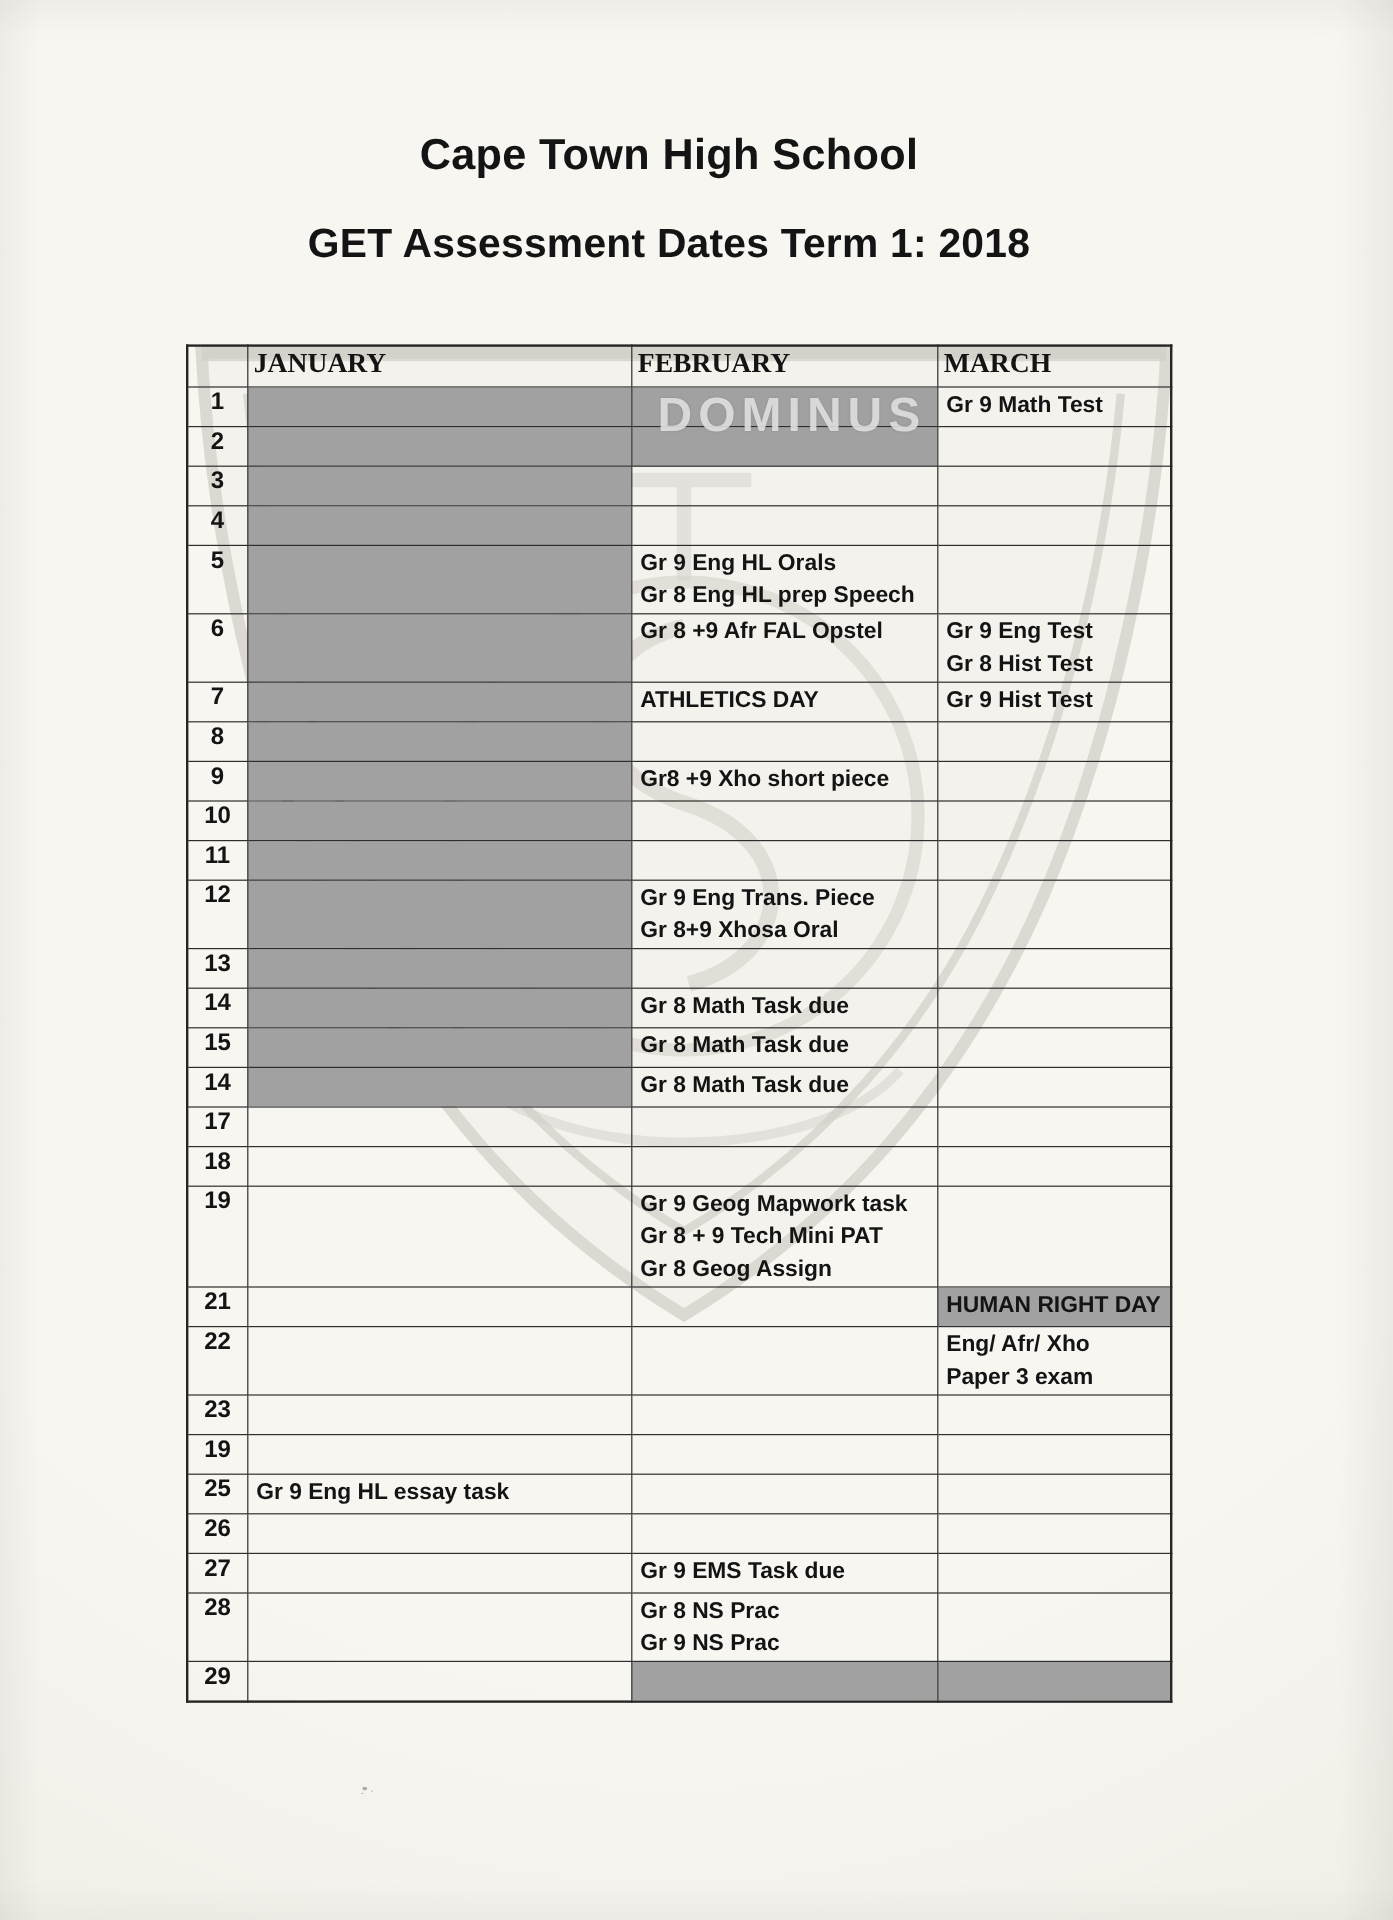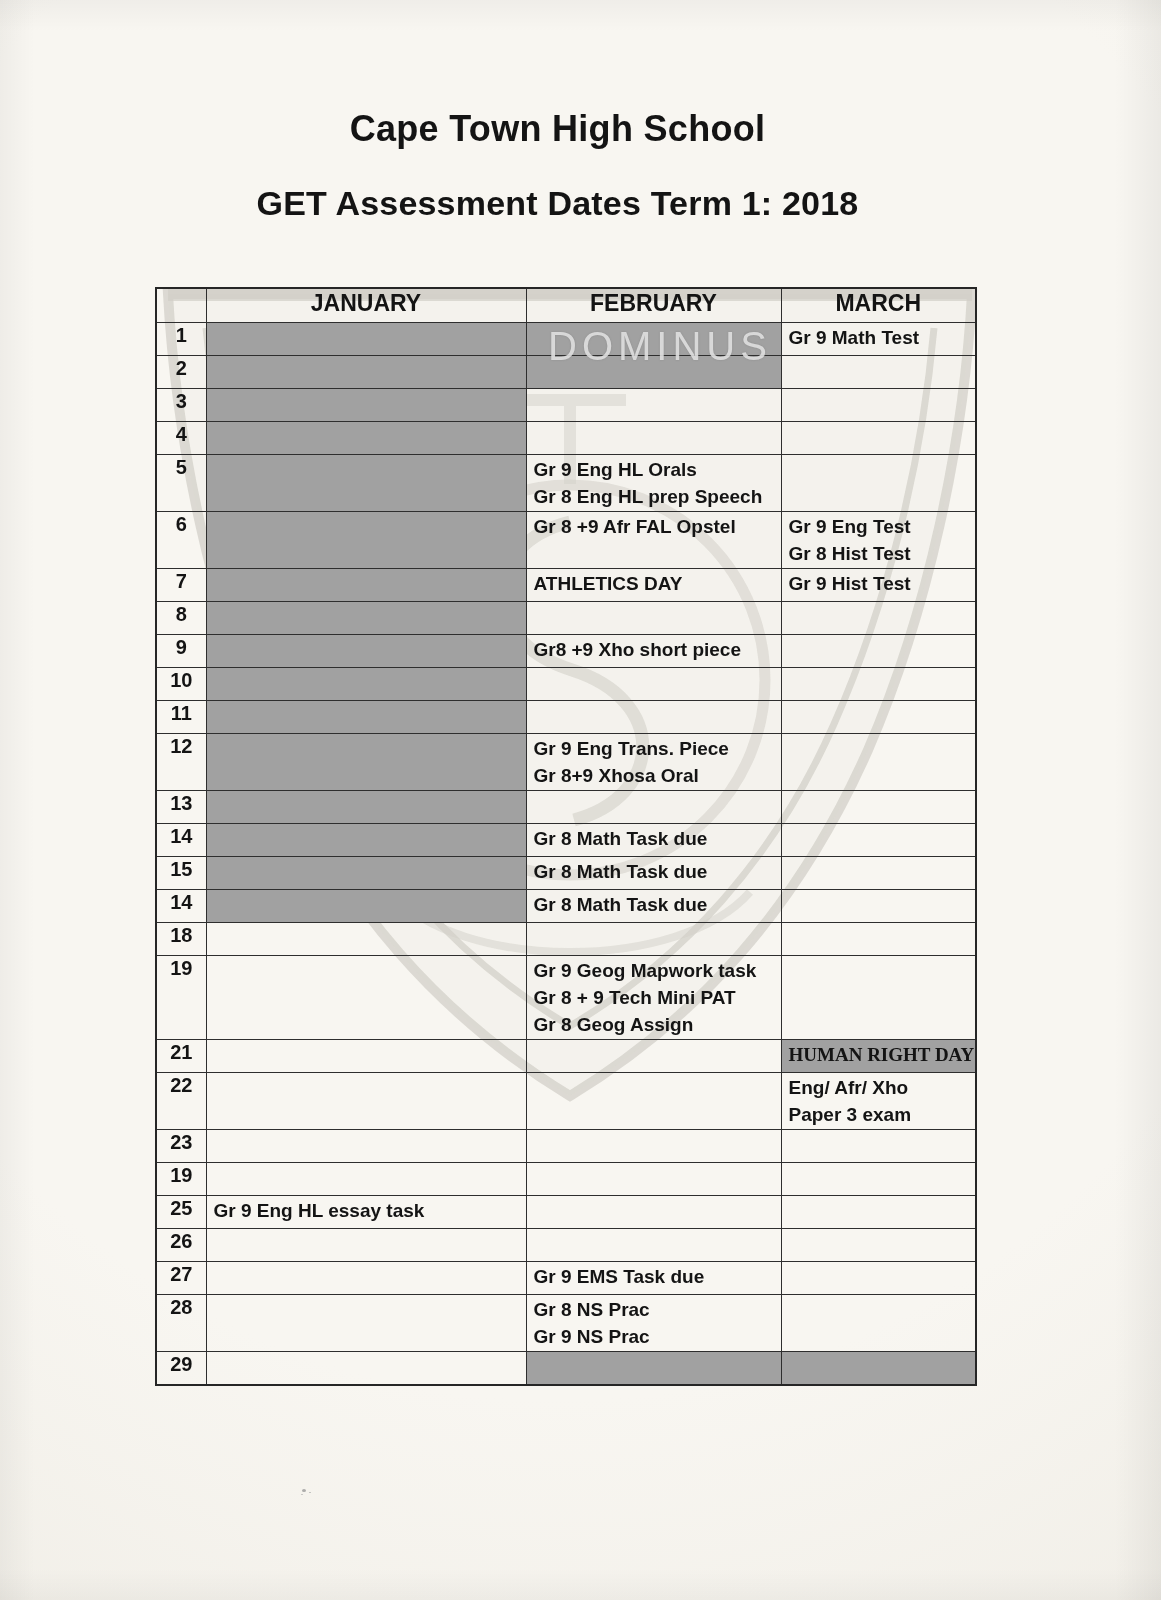--- a/index.html
+++ b/index.html
@@ -31,35 +31,35 @@
     margin: 0; letter-spacing: 0.2px;
   }
   .crest { position: absolute; left: 140px; top: 272px; z-index: 0; opacity: 0.85; }
   table.cal {
     position: absolute; left: 155px; top: 287px; z-index: 1;
     border-collapse: collapse; table-layout: fixed; width: 820px;
     border: 2px solid #262626;
   }
   .cal th, .cal td { border: 1px solid #2e2e2e; vertical-align: top; overflow: hidden; }
   .cal thead th {
-    font-size: 23px; font-weight: 700; text-align: center;
-    padding: 1px 5px; height: 31px; color: #141414;
+    font-size: 23px; font-weight: 700; text-align: left;
+    padding: 1px 5px; height: 31px; color: #141414; font-family: Liberation Serif, serif;
   }
   td.day {
     font-size: 20px; font-weight: 700; text-align: center;
     height: 30px; padding-top: 1px; color: #141414;
   }
   td.cell {
     font-size: 19px; font-weight: 700; padding: 1px 7px;
     color: #141414; line-height: 27px;
   }
   td.cell .line { white-space: nowrap; }
   .dominus {
     position: absolute; left: 548px; top: 324px; z-index: 2;
-    font-size: 40px; font-weight: 400; letter-spacing: 5px;
+    font-size: 40px; font-weight: 700; letter-spacing: 5px;
     color: rgba(229,229,229,0.85);
     text-shadow: 0 0 2px rgba(110,110,110,0.4);
   }
   .smudge {
     position: absolute; left: 302px; top: 1489px; z-index: 1;
     width: 4px; height: 3px; background: #9a9a9a; border-radius: 50%;
     box-shadow: 6px 2px 0 -1px #a5a5a5, -2px 4px 0 -1px #b0b0b0;
     opacity: 0.8;
   }
 </style>
@@ -214,40 +214,46 @@
         </tr>
         <tr>
           <td class="day">14</td>
           <td class="cell" style="background: rgb(161, 161, 161);"></td>
           <td class="cell">
             <div class="line">Gr 8 Math Task due</div>
           </td>
           <td class="cell"></td>
         </tr>
         <tr>
+          <td class="day">17</td>
+          <td class="cell"></td>
+          <td class="cell"></td>
+          <td class="cell"></td>
+        </tr>
+        <tr>
           <td class="day">18</td>
           <td class="cell"></td>
           <td class="cell"></td>
           <td class="cell"></td>
         </tr>
         <tr>
           <td class="day">19</td>
           <td class="cell"></td>
           <td class="cell">
             <div class="line">Gr 9 Geog Mapwork task</div>
             <div class="line">Gr 8 + 9 Tech Mini PAT</div>
             <div class="line">Gr 8 Geog Assign</div>
           </td>
           <td class="cell"></td>
         </tr>
         <tr>
           <td class="day">21</td>
           <td class="cell"></td>
           <td class="cell"></td>
-          <td class="cell" style="background: rgb(161, 161, 161); font-family: Liberation Serif, serif;">
+          <td class="cell" style="background: rgb(161, 161, 161);">
             <div class="line">HUMAN RIGHT DAY</div>
           </td>
         </tr>
         <tr>
           <td class="day">22</td>
           <td class="cell"></td>
           <td class="cell"></td>
           <td class="cell">
             <div class="line">Eng/ Afr/ Xho</div>
             <div class="line">Paper 3 exam</div>

